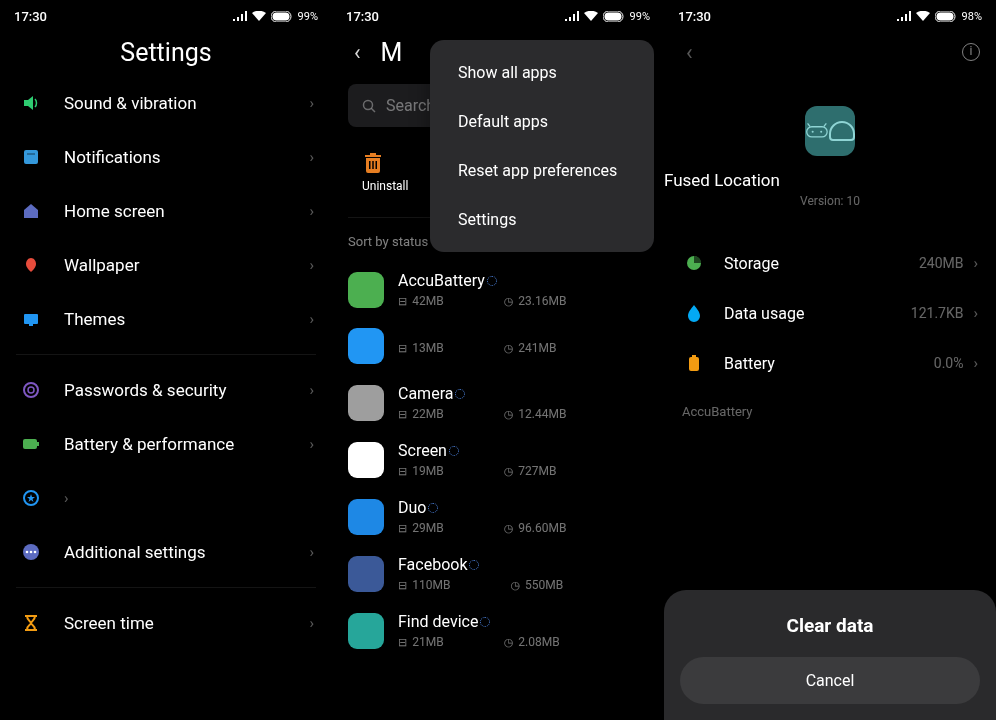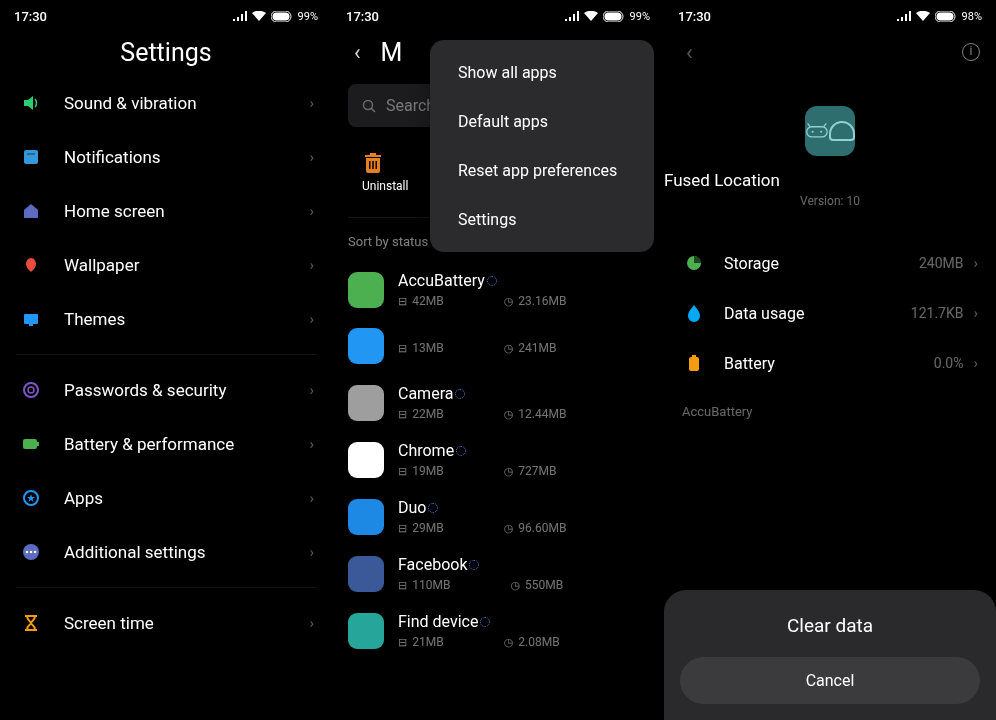--- a/index.html
+++ b/index.html
@@ -44,21 +44,21 @@
     .app-detail-icon { width: 50px; height: 50px; border-radius: 12px; margin: 30px auto 14px; background: #2e6e6e; display: flex; align-items: center; justify-content: center; }
     .app-detail-icon::after { content: ''; width: 26px; height: 16px; border: 2px solid #8fd4d4; border-radius: 13px 13px 4px 4px; position: relative; }
     .app-detail-name { color: #fff; font-size: 17px; text-align: left; }
     .app-detail-ver { color: rgba(255,255,255,0.4); font-size: 12px; text-align: center; margin-top: 4px; margin-bottom: 30px; }
     .detail-row { display: flex; align-items: center; padding: 13px 18px; cursor: pointer; }
     .detail-icon { width: 24px; height: 24px; margin-right: 18px; display: flex; align-items: center; justify-content: center; }
     .detail-label { color: #fff; font-size: 16px; flex: 1; }
     .detail-value { color: rgba(255,255,255,0.4); font-size: 14px; margin-right: 10px; }
     .section-header { color: rgba(255,255,255,0.4); font-size: 13px; padding: 16px 18px 8px; }
     .sheet { position: absolute; bottom: 0; left: 0; right: 0; background: #2a2a2c; border-radius: 22px 22px 0 0; padding: 24px 16px 16px; z-index: 20; }
-    .sheet-title { color: #fff; font-size: 19px; text-align: center; margin-bottom: 20px; }
+    .sheet-title { color: #fff; font-size: 19px; text-align: center; margin-bottom: 20px; font-weight: bold; }
     .sheet-option { padding: 16px 14px; color: #fff; font-size: 16px; cursor: pointer; }
     .sheet-cancel { background: #3b3b3d; border-radius: 26px; padding: 14px; color: #fff; font-size: 16px; text-align: center; margin-top: 16px; cursor: pointer; }
     svg { display: block; }
   </style>
 </head>
 <body>
 
 <div class="panel">
   <div class="status-bar">
     <span class="status-time">17:30</span>
@@ -149,21 +149,20 @@
         <span class="settings-label">Battery &amp; performance</span>
         <span class="chevron">›</span>
       </div>
       <div class="settings-row">
         <span class="settings-icon">
           <svg width="18" height="18" viewBox="0 0 18 18">
             <circle cx="9" cy="9" r="7" fill="none" stroke="#2196f3" stroke-width="2"></circle>
             <path fill="#2196f3" d="M9 5l1 3h3l-2.5 2 1 3L9 11l-2.5 2 1-3L5 8h3z"></path>
           </svg>
         </span>
-        <span class="settings-label">Apps</span>
         <span class="chevron">›</span>
       </div>
       <div class="settings-row">
         <span class="settings-icon">
           <svg width="18" height="18" viewBox="0 0 18 18">
             <circle cx="9" cy="9" r="8" fill="#5c6bc0"></circle>
             <circle cx="5" cy="9" r="1.3" fill="#fff"></circle>
             <circle cx="9" cy="9" r="1.3" fill="#fff"></circle>
             <circle cx="13" cy="9" r="1.3" fill="#fff"></circle>
           </svg>
@@ -283,21 +282,21 @@
               <span class="stat-icon">◷</span>
               <span>12.44MB</span>
             </span>
           </div>
         </div>
       </div>
       <div class="app-row">
         <div class="app-icon" style="background:#fff"></div>
         <div class="app-info">
           <div class="app-name-row">
-            <span class="app-name">Chrome</span>
+            <span class="app-name">Screen</span>
             <span class="app-badge"></span>
           </div>
           <div class="app-stats">
             <span class="app-stat">
               <span class="stat-icon">⊟</span>
               <span>19MB</span>
             </span>
             <span class="app-stat">
               <span class="stat-icon">◷</span>
               <span>727MB</span>

